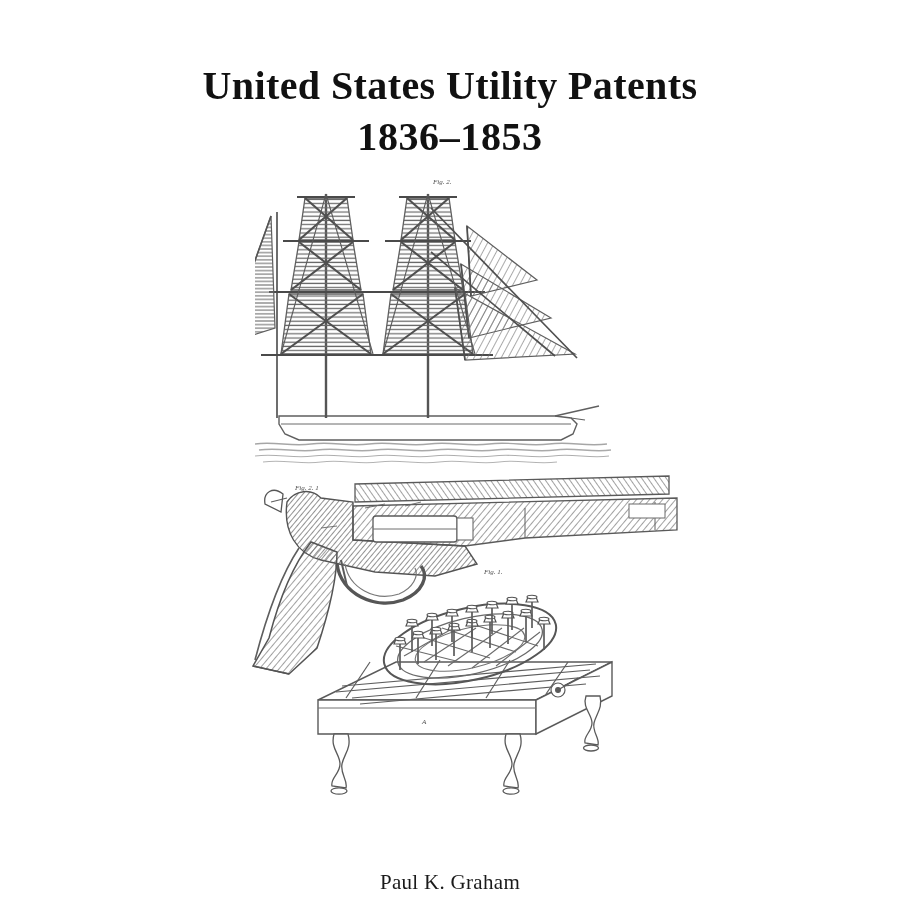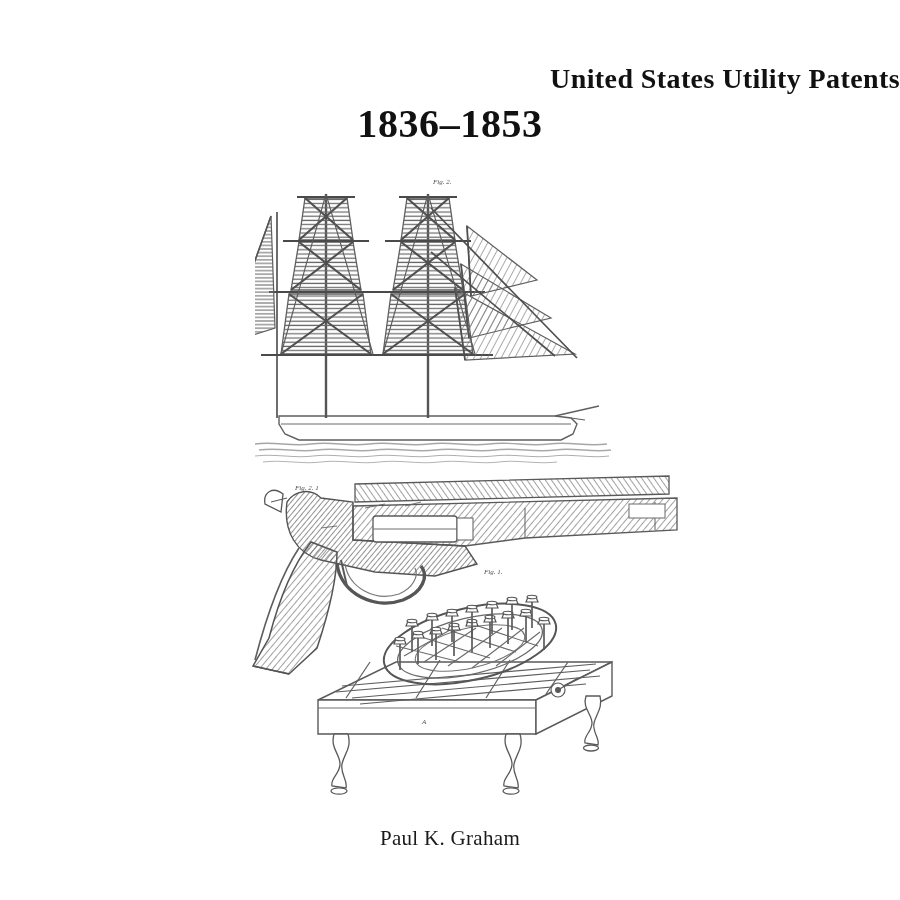--- a/index.html
+++ b/index.html
@@ -20,40 +20,39 @@
   #title-block {
     position: absolute;
     top: 64px;
     left: 0;
     width: 900px;
     text-align: center;
   }
   #title-line-1 {
     font-family: "Liberation Serif", "DejaVu Serif", serif;
     font-weight: bold;
-    font-size: 28px;
+    font-size: 40px;
     letter-spacing: 0.4px;
     color: #111111;
     line-height: 1.08;
-    text-align: right;
   }
   #title-line-2 {
     font-family: "Liberation Serif", "DejaVu Serif", serif;
     font-weight: bold;
     font-size: 40px;
     letter-spacing: 0.6px;
     color: #111111;
     line-height: 1.08;
     margin-top: 8px;
   }
 
   
   #author-block {
     position: absolute;
-    top: 826px;
+    top: 870px;
     left: 0;
     width: 900px;
     text-align: center;
   }
   #author-name {
     font-family: "Liberation Serif", "DejaVu Serif", serif;
     font-weight: normal;
     font-size: 21px;
     color: #1a1a1a;
     letter-spacing: 0.3px;

